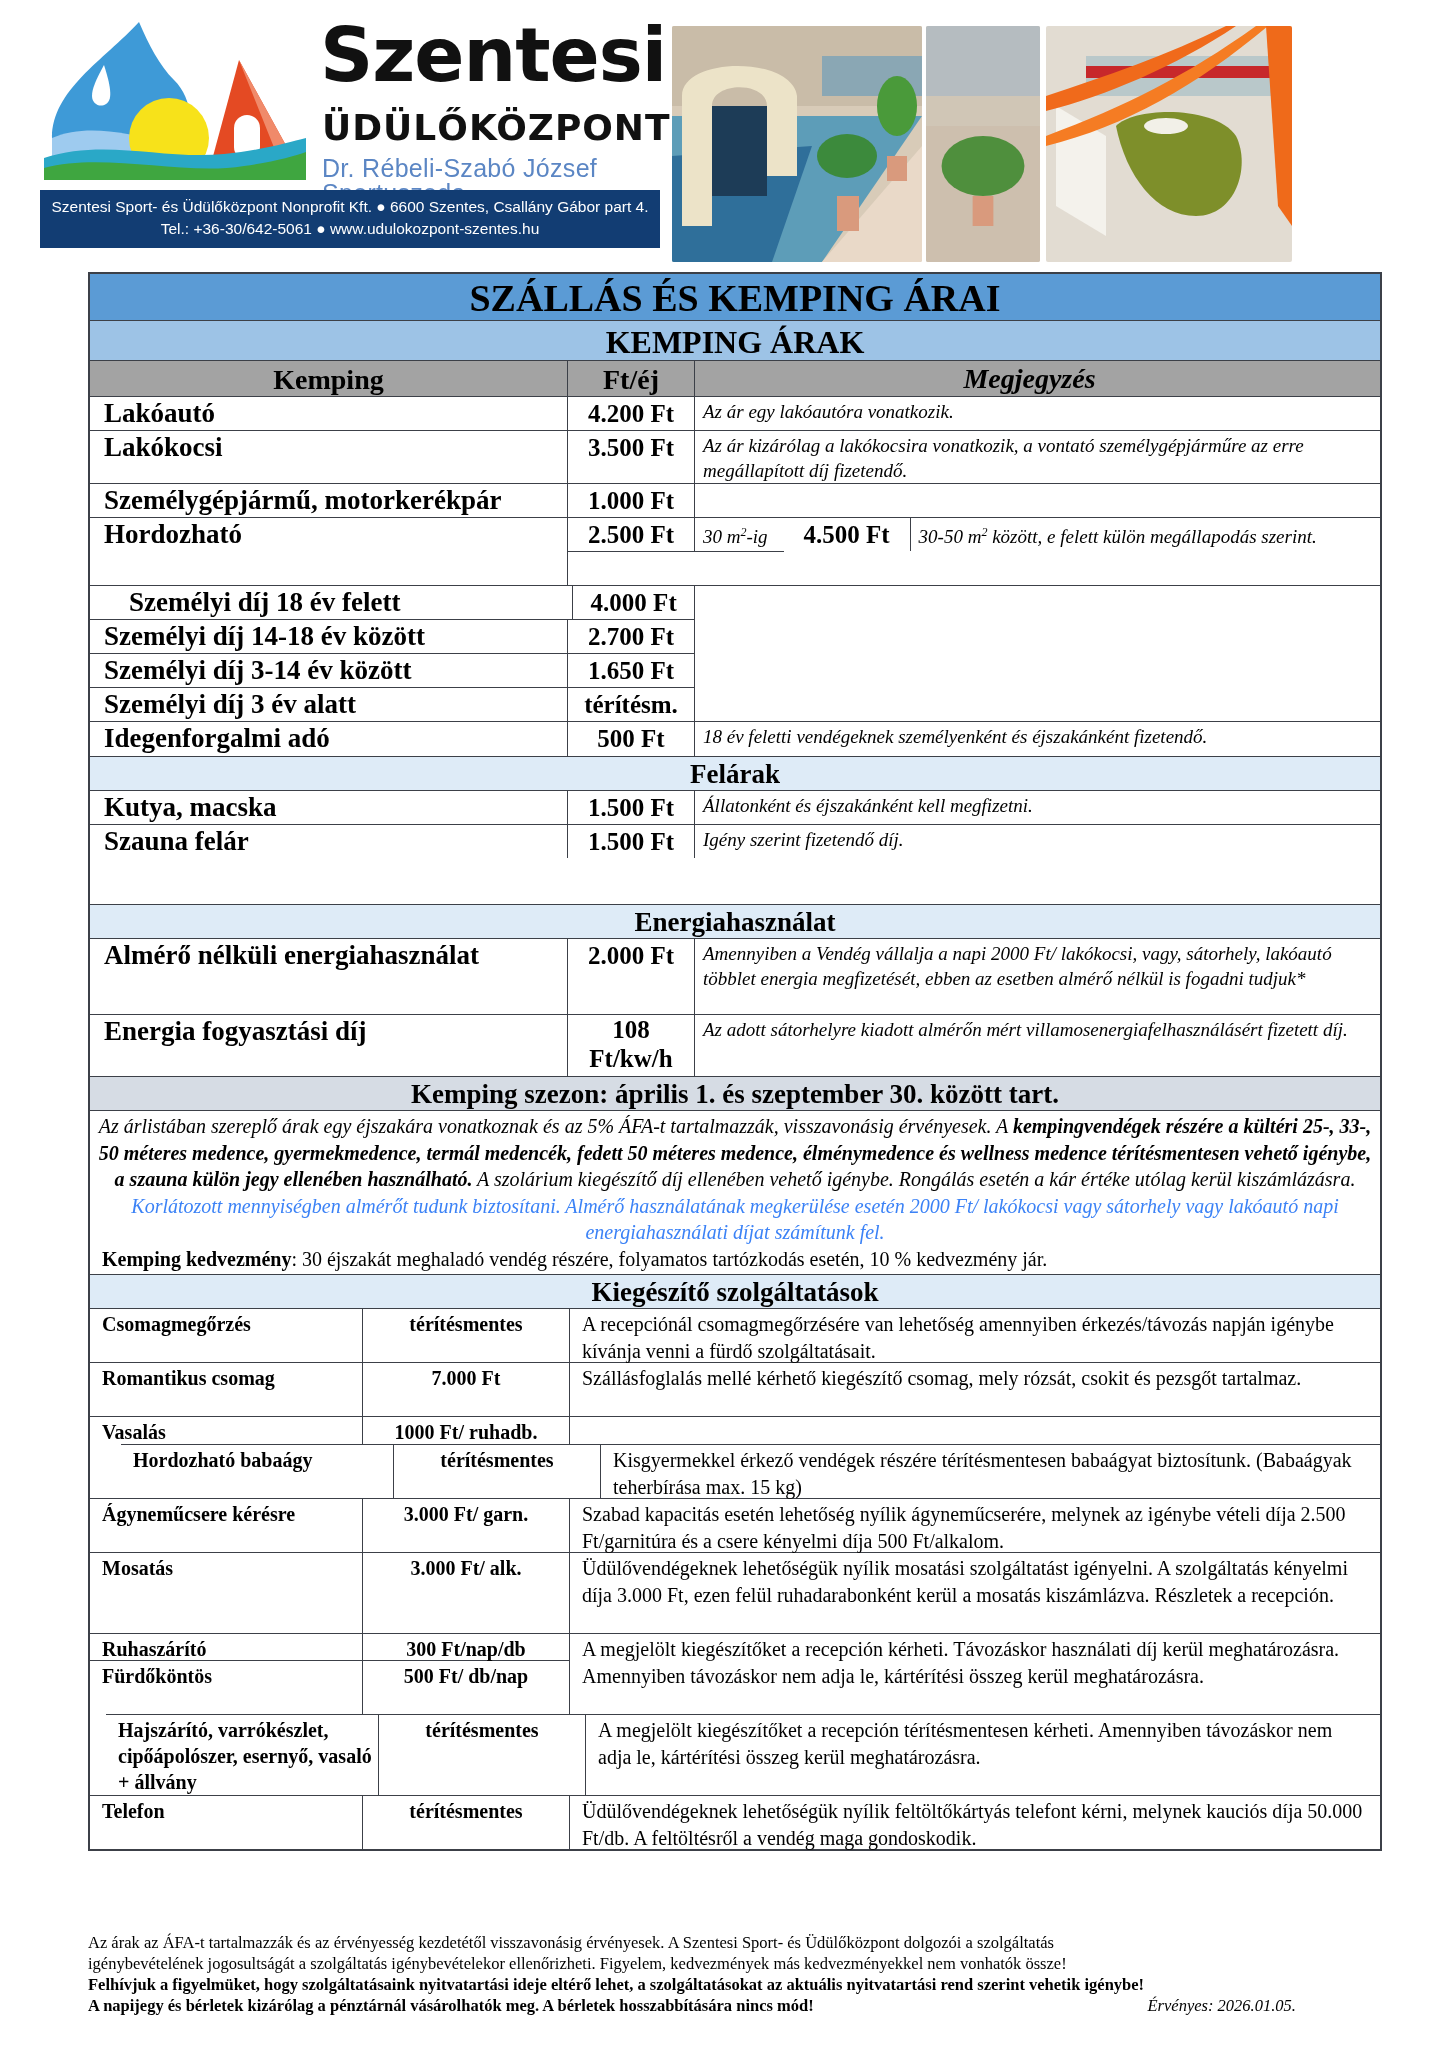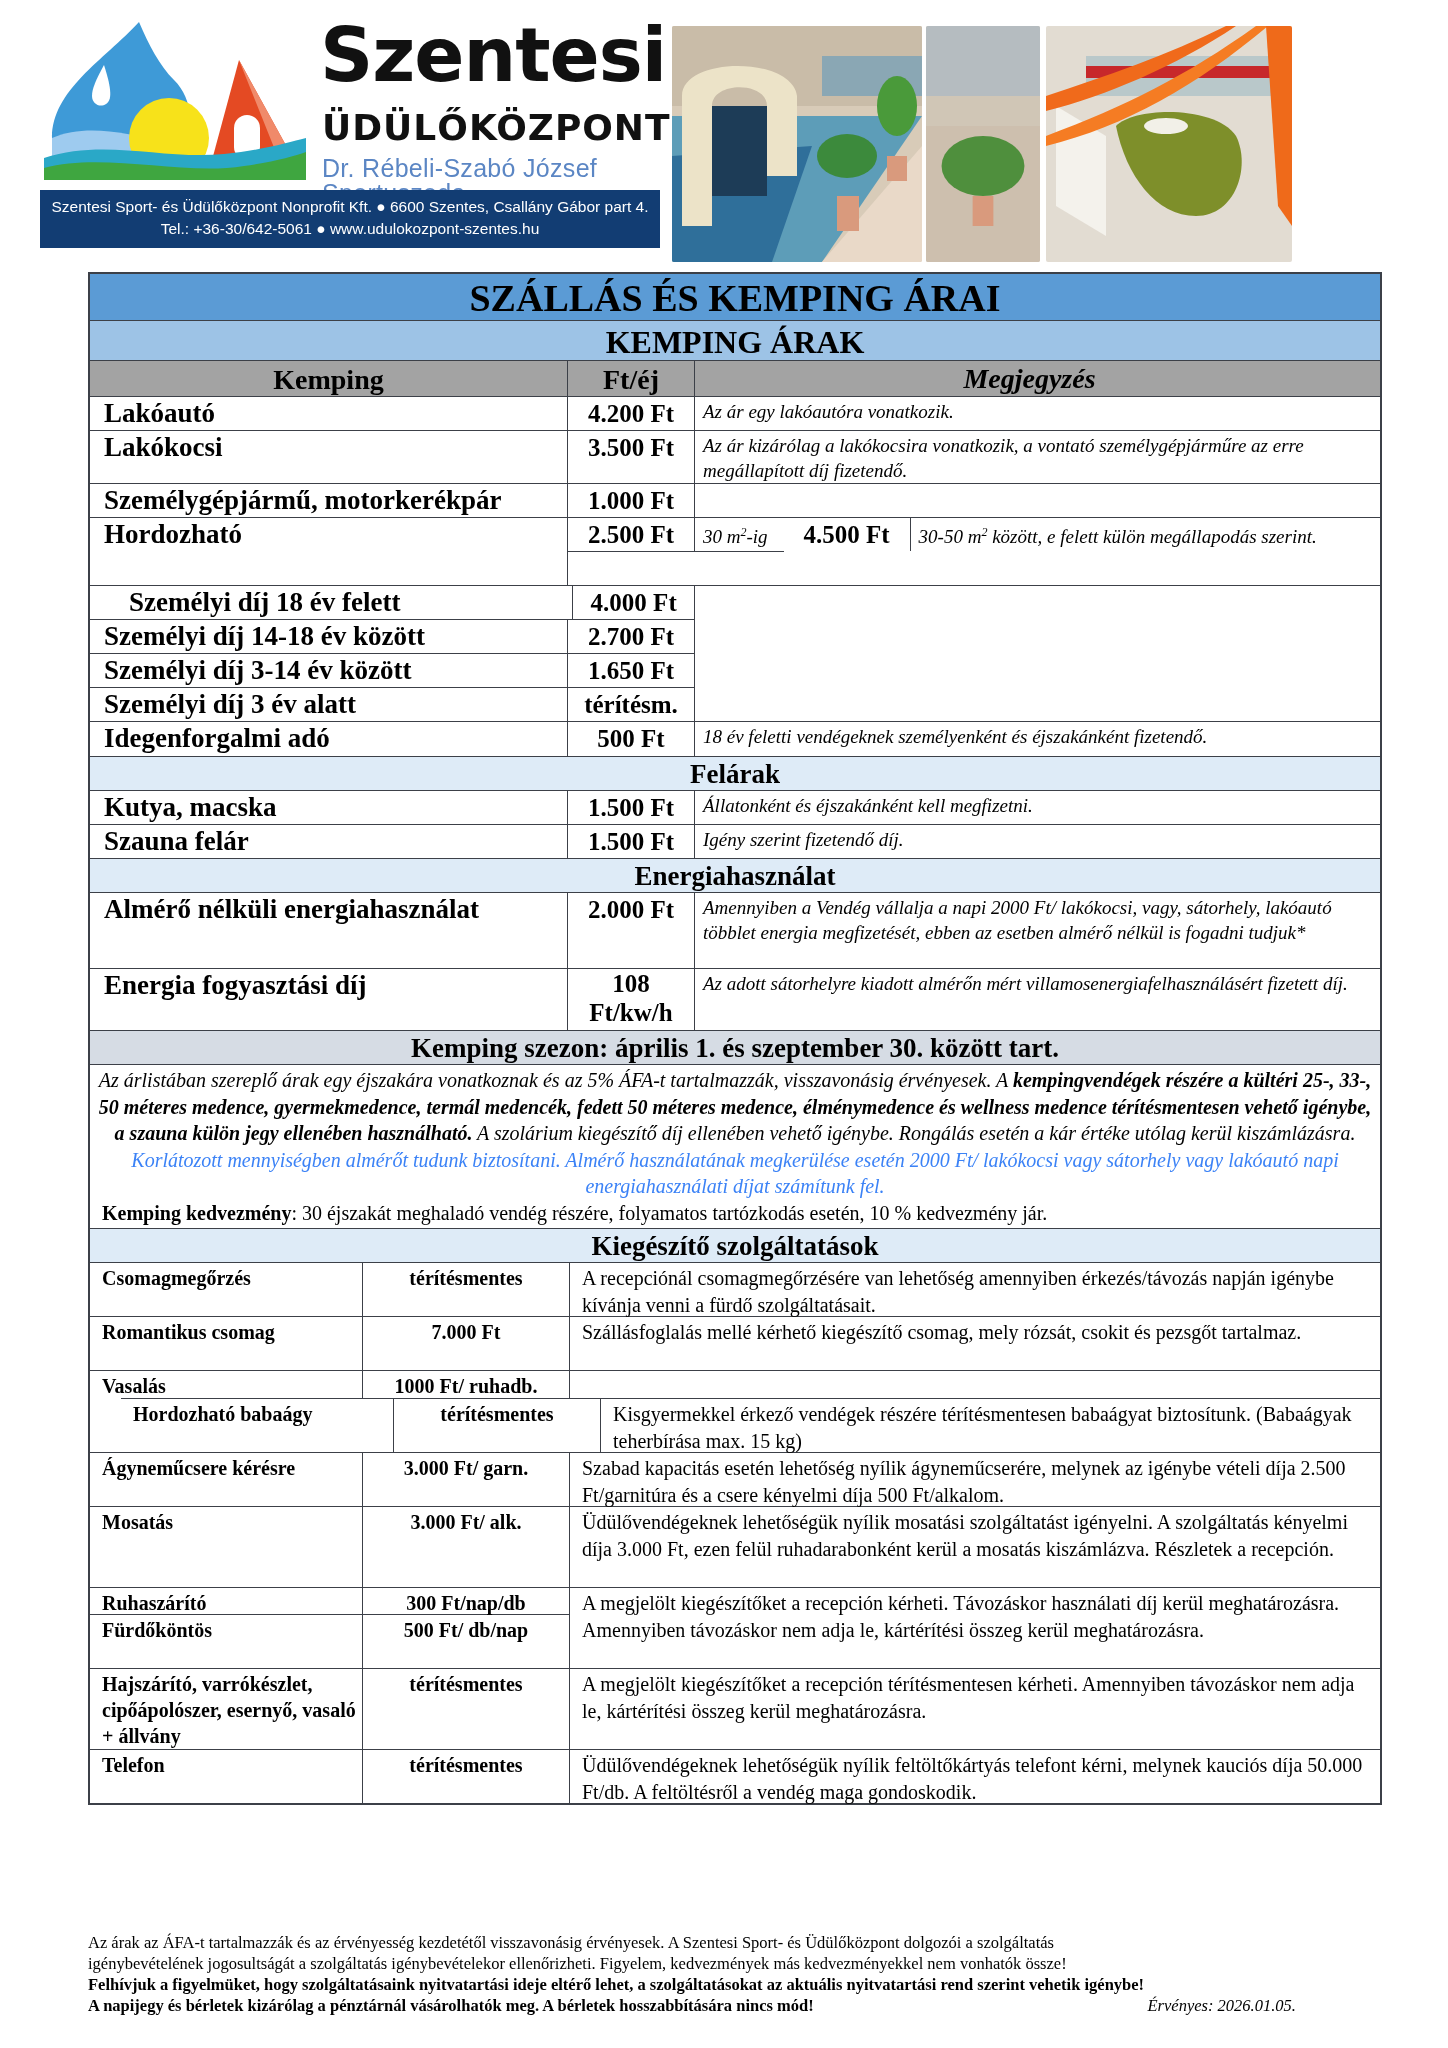--- a/index.html
+++ b/index.html
@@ -176,21 +176,21 @@
     <div class="c1">Kutya, macska</div>
     <div class="c2">1.500 Ft</div>
     <div class="c3">Állatonként és éjszakánként kell megfizetni.</div>
   </div>
   <div class="row" style="height:34px;">
     <div class="c1">Szauna felár</div>
     <div class="c2">1.500 Ft</div>
     <div class="c3">Igény szerint fizetendő díj.</div>
   </div>
 
-  <div class="row section" style="display:block;"><span>Energiahasználat</span></div>
+  <div class="row section" style="display:block;margin-top:46px;"><span>Energiahasználat</span></div>
   <div class="row" style="height:76px;">
     <div class="c1">Almérő nélküli energiahasználat</div>
     <div class="c2">2.000 Ft</div>
     <div class="c3">Amennyiben a Vendég vállalja a napi 2000 Ft/ lakókocsi, vagy, sátorhely, lakóautó többlet energia megfizetését, ebben az esetben almérő nélkül is fogadni tudjuk*</div>
   </div>
   <div class="row" style="height:62px;">
     <div class="c1">Energia fogyasztási díj</div>
     <div class="c2" style="line-height:29px;">
       <div>108</div>
       <div>Ft/kw/h</div>
@@ -246,21 +246,21 @@
         <div class="s1">Ruhaszárító</div>
         <div class="s2">300 Ft/nap/db</div>
       </div>
       <div style="display:flex; flex:1;">
         <div class="s1">Fürdőköntös</div>
         <div class="s2">500 Ft/ db/nap</div>
       </div>
     </div>
     <div class="s3">A megjelölt kiegészítőket a recepción kérheti. Távozáskor használati díj kerül meghatározásra. Amennyiben távozáskor nem adja le, kártérítési összeg kerül meghatározásra.</div>
   </div>
-  <div class="row" style="height:81px;">
+  <div class="row" style="height:81px;margin-left:16px;">
     <div class="s1">Hajszárító, varrókészlet, cipőápolószer, esernyő, vasaló + állvány</div>
     <div class="s2">térítésmentes</div>
     <div class="s3">A megjelölt kiegészítőket a recepción térítésmentesen kérheti. Amennyiben távozáskor nem adja le, kártérítési összeg kerül meghatározásra.</div>
   </div>
   <div class="row" style="height:54px;">
     <div class="s1">Telefon</div>
     <div class="s2">térítésmentes</div>
     <div class="s3">Üdülővendégeknek lehetőségük nyílik feltöltőkártyás telefont kérni, melynek kauciós díja 50.000 Ft/db. A feltöltésről a vendég maga gondoskodik.</div>
   </div>
 </div>

